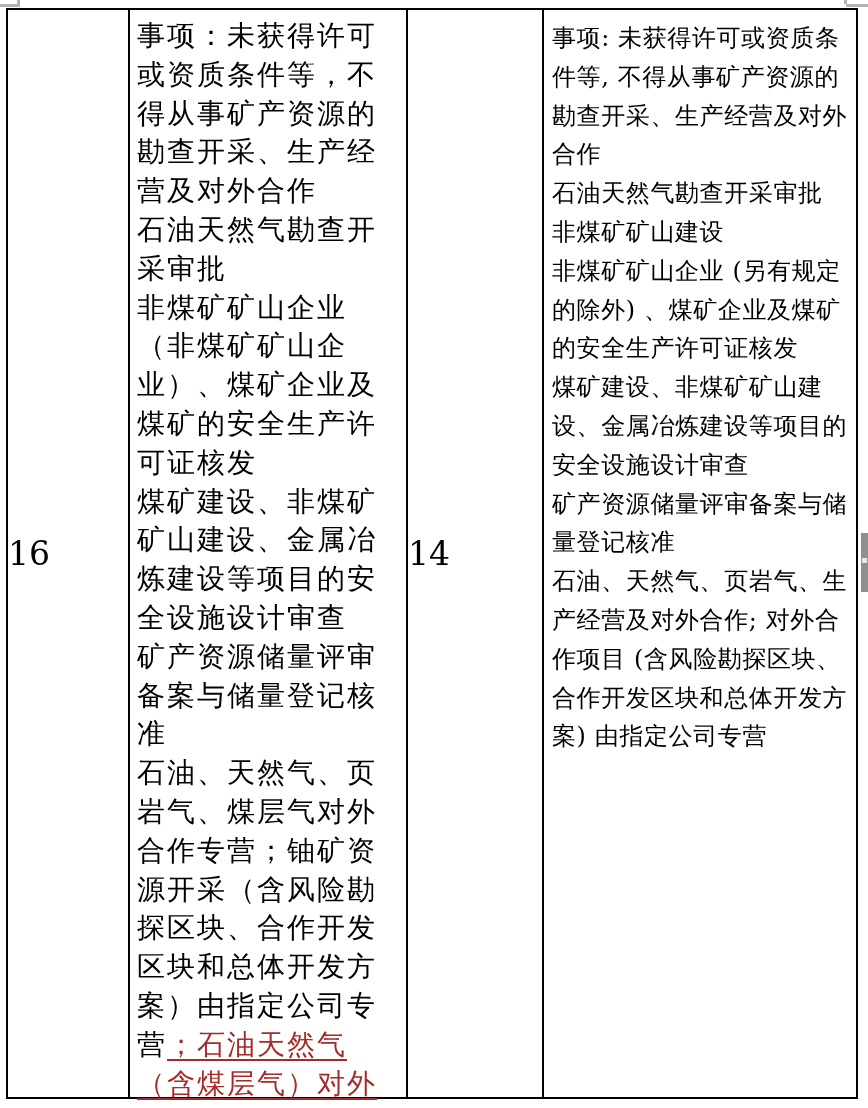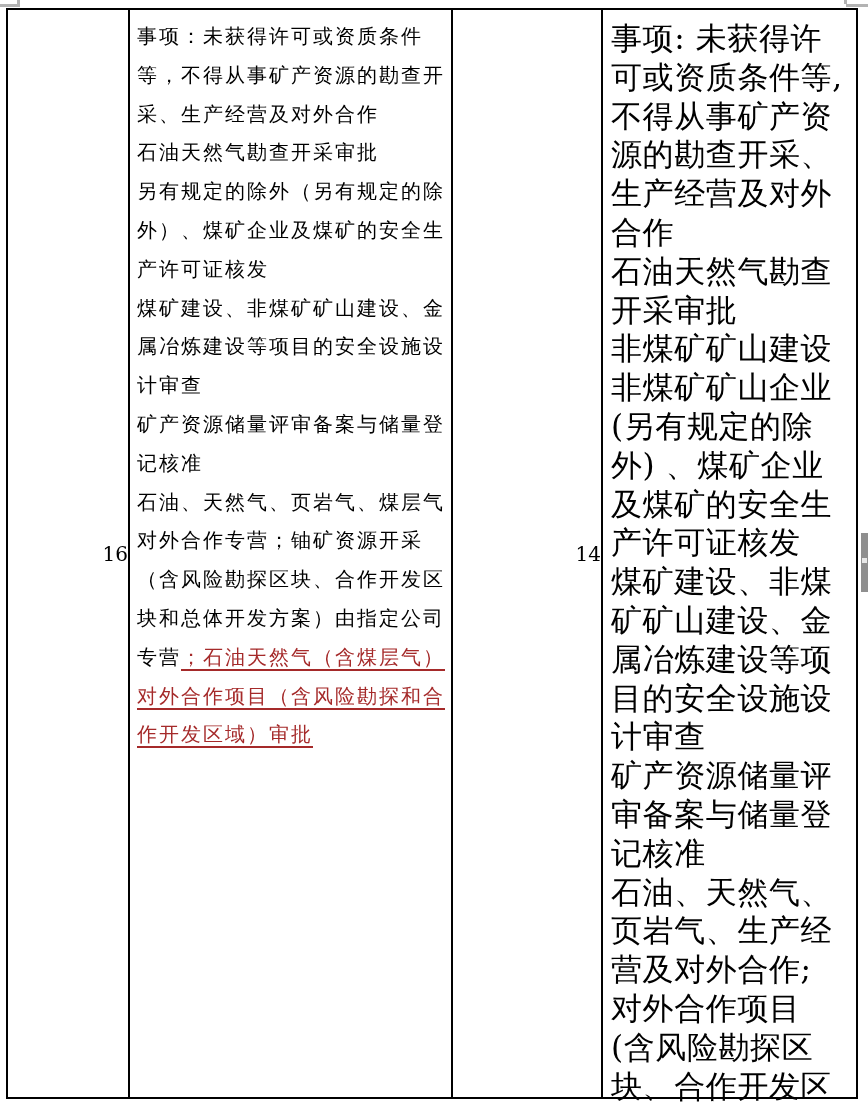--- a/index.html
+++ b/index.html
@@ -25,36 +25,36 @@
     position:absolute;
     left:6px;top:8px;
     width:852px;height:1091px;
     border:2.5px solid var(--border-color);
     display:flex;
     background:#ffffff;
   }
   .cell{height:100%;}
   .cell + .cell{border-left:2.5px solid var(--border-color);}
   .cell-no{
-    display:flex;align-items:center;justify-content:flex-end;
-    font-size:20px;
+    display:flex;align-items:center;justify-content:flex-start;
+    font-size:33px;
   }
   .cell-no-left{width:120px;}
   .cell-text-left{
-    width:323px;
+    width:278px;
     padding:7px 4px 0 7px;
-    font-size:20px;
+    font-size:28px;
     letter-spacing:2px;
     line-height:38.8px;
   }
-  .cell-no-mid{width:150px;}
+  .cell-no-mid{width:136px;}
   .cell-text-right{
     flex:1;
     padding:9px 4px 0 8px;
-    font-size:31px;
+    font-size:24px;
     letter-spacing:0.6px;
     line-height:38.8px;
   }
   .para{word-break:break-all;text-align:left;}
   .run-normal{color:var(--text-color);}
   .run-inserted{
     color:var(--ins-color);
     text-decoration:underline;
     text-underline-offset:5px;
     text-decoration-thickness:1.5px;
@@ -92,21 +92,21 @@
 <div class="corner corner-tr-v"></div>
 <div class="corner corner-tr-h"></div>
 
 <div class="doc-table">
   <div class="cell cell-no cell-no-left">
     <span>16</span>
   </div>
   <div class="cell cell-text-left">
       <div class="para"><span class="run-normal">事项：未获得许可或资质条件等，不得从事矿产资源的勘查开采、生产经营及对外合作</span></div>
       <div class="para"><span class="run-normal">石油天然气勘查开采审批</span></div>
-      <div class="para"><span class="run-normal">另有规定的除外（另有规定的除外）、煤矿企业及煤矿的安全生产许可证核发</span></div>
+      <div class="para"><span class="run-normal">非煤矿矿山企业（非煤矿矿山企业）、煤矿企业及煤矿的安全生产许可证核发</span></div>
       <div class="para"><span class="run-normal">煤矿建设、非煤矿矿山建设、金属冶炼建设等项目的安全设施设计审查</span></div>
       <div class="para"><span class="run-normal">矿产资源储量评审备案与储量登记核准</span></div>
       <div class="para"><span class="run-normal">石油、天然气、页岩气、煤层气对外合作专营；铀矿资源开采（含风险勘探区块、合作开发区块和总体开发方案）由指定公司专营</span><span class="run-inserted">；石油天然气（含煤层气）对外合作项目（含风险勘探和合作开发区域）审批</span></div>
     </div>
   <div class="cell cell-no cell-no-mid">
     <span>14</span>
   </div>
   <div class="cell cell-text-right">
       <div class="para"><span class="run-normal">事项: 未获得许可或资质条件等, 不得从事矿产资源的勘查开采、生产经营及对外合作</span></div>
       <div class="para"><span class="run-normal">石油天然气勘查开采审批</span></div>

